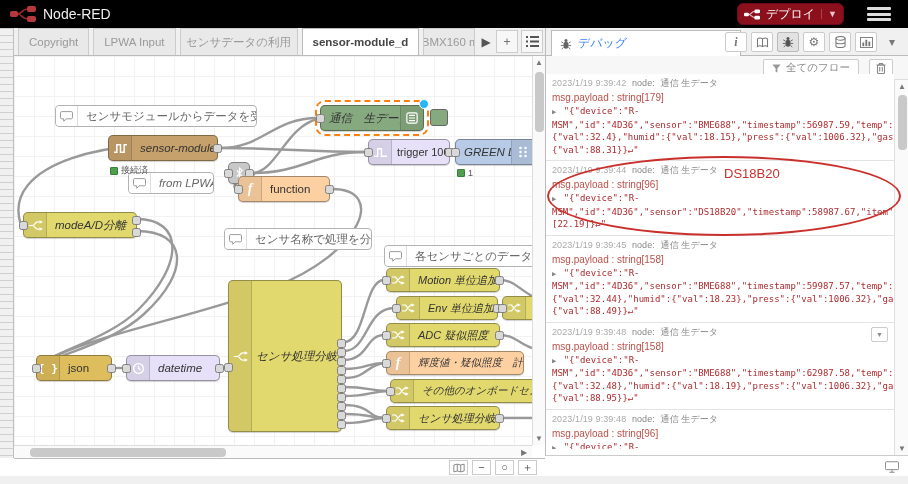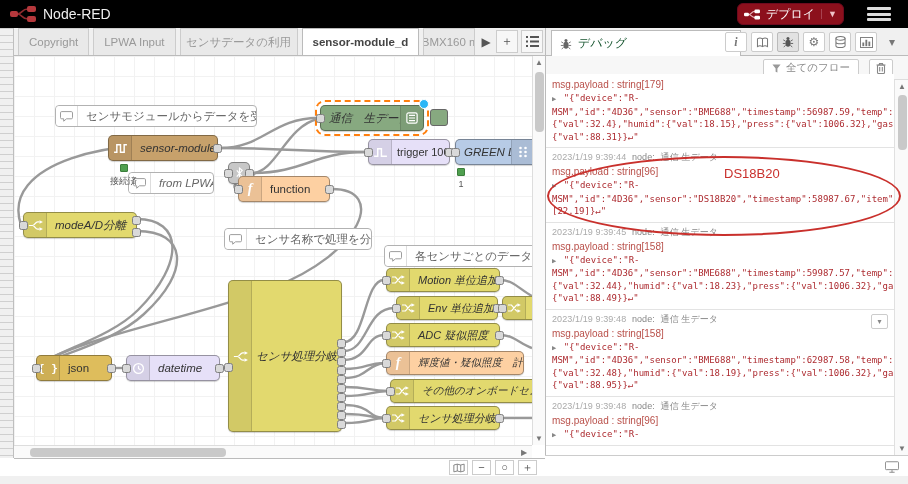--- a/index.html
+++ b/index.html
@@ -59,21 +59,21 @@
   .nlabel { padding:0 8px; white-space:nowrap; overflow:hidden; }
   .italic .nlabel { font-style:italic; }
   .port { position:absolute; width:9px; height:9px; background:#d9d9d9; border:1px solid #7f7f7f;
     border-radius:2.5px; z-index:3; cursor:crosshair; }
   .port.in { left:-5px; top:8px; } .port.out { right:-5px; top:8px; }
   .comment { position:absolute; height:22px; background:#fff; border:1px solid #b2b2b2;
     border-radius:4px; display:flex; align-items:center; font-size:11.5px; color:#666;
     z-index:2; cursor:move; }
   .comment .icon-sec { background:#fff; border-right:1px solid #ddd; width:22px; }
   .nstatus { position:absolute; font-size:9px; color:#555; display:flex; align-items:center;
-    gap:3px; z-index:2;flex-direction:column; }
+    gap:3px; z-index:2; }
   .sdot { width:8px; height:8px; background:#4f9f4f; border:1px solid #3c7e3c; border-radius:1px; }
   .selected { outline:2px dashed #ff7f0e; outline-offset:3px; }
   .chg-dot { position:absolute; right:-6px; top:-7px; width:10px; height:10px; border-radius:50%;
     background:#29b6f6; border:1px solid #fff; z-index:4; }
   .dbg-toggle { position:absolute; width:18px; height:17px; background:#87A980;
     border:1px solid #666; border-radius:3px; z-index:2; cursor:pointer; }
   .fnt-f { color:#fff; font-family:"Liberation Serif", serif; font-style:italic;
     font-weight:bold; font-size:14px; }
   .braces { color:#fff; font-weight:bold; font-size:11px; font-family:"DejaVu Sans Mono",monospace; }
 
@@ -89,21 +89,21 @@
     display:flex; align-items:center; justify-content:center; font-size:11px; line-height:1; cursor:pointer; }
   .bottom-strip { position:absolute; left:0; top:476px; width:908px; height:8px; background:#f0f0f0; z-index:5; }
 
   
   .debug { position:absolute; left:545px; top:28px; width:363px; height:448px; background:#fff;
     border-left:1px solid #bbb; z-index:10; }
   .dbg-tabrow { position:absolute; left:0; top:0; width:363px; height:28px; background:#f0f0f0;
     border-bottom:1px solid #bbb; }
   .dbg-tab { position:absolute; left:5px; top:2px; width:190px; height:26px; background:#fff;
     border:1px solid #bbb; border-bottom:none; display:flex; align-items:center; gap:6px;
-    padding:0 8px; font-size:12px; color:#14532d; cursor:pointer; }
+    padding:0 8px; font-size:12px; color:#3b82f6; cursor:pointer; }
   .dbg-tools { position:absolute; right:6px; top:4px; display:flex; gap:4px; align-items:center; }
   .dtool { width:22px; height:20px; display:flex; align-items:center; justify-content:center;
     color:#777; font-size:12px; border:1px solid transparent; border-radius:2px; cursor:pointer; }
   .dtool.box { border-color:#ccc; background:#fff; }
   .dtool.active { background:#e2e2e2; border-color:#bbb; }
   .filter-row { position:absolute; left:0; top:28px; width:363px; height:24px; background:#f7f7f7;
     border-bottom:1px solid #ddd; }
   .filter-btn { position:absolute; right:50px; top:3px; height:18px; border:1px solid #ccc;
     background:#fff; color:#888; font-size:10.5px; display:flex; align-items:center; gap:5px;
     padding:0 8px; border-radius:2px; cursor:pointer; }
@@ -535,20 +535,25 @@
       <div class="trash-btn">
         <svg width="10" height="12" viewBox="0 0 10 12">
             <rect x="1.5" y="3" width="7" height="8.5" rx="1" fill="none" stroke="#888" stroke-width="1.1"></rect>
             <path d="M0.5 3 H9.5 M3.5 3 V1.5 H6.5 V3 M3.7 5 V9.5 M6.3 5 V9.5" stroke="#888" stroke-width="1.1" fill="none"></path>
           </svg>
       </div>
     </div>
 
     <div class="msg-list" id="debug-message-list" style="margin-top:-6px">
   <div class="msg">
+    <div class="msg-head">
+      <span>2023/1/19 9:39:42</span>
+      <span class="nname">node:</span>
+      <span class="nname">通信 生データ</span>
+    </div>
     <div class="msg-type">msg.payload : string[179]</div>
     <div class="payload"><div><span class="expand-arrow">▶</span> "{"device":"R-</div><div>MSM","id":"4D36","sensor":"BME688","timestamp":56987.59,"temp":</div><div>{"val":32.4},"humid":{"val":18.15},"press":{"val":1006.32},"gas":</div><div>{"val":88.31}}↵"</div></div>
 
   </div>
 
   <div class="msg">
     <div class="msg-head">
       <span>2023/1/19 9:39:44</span>
       <span class="nname">node:</span>
       <span class="nname">通信 生データ</span>

